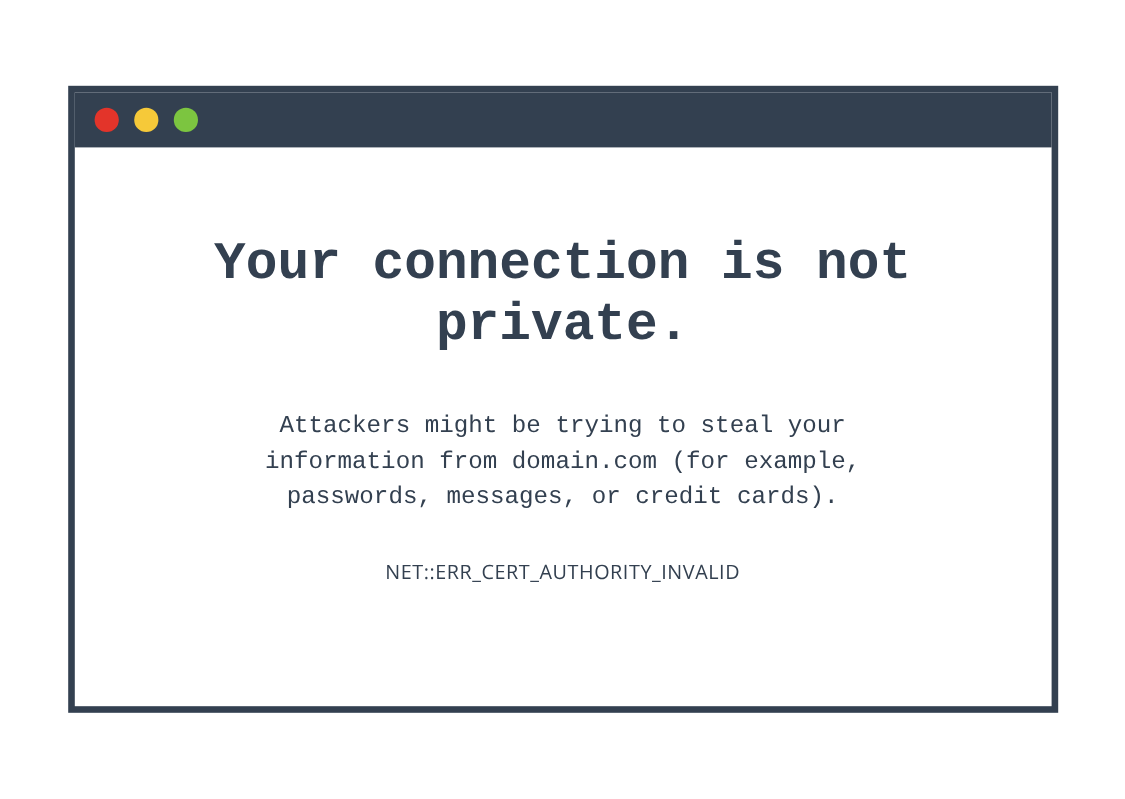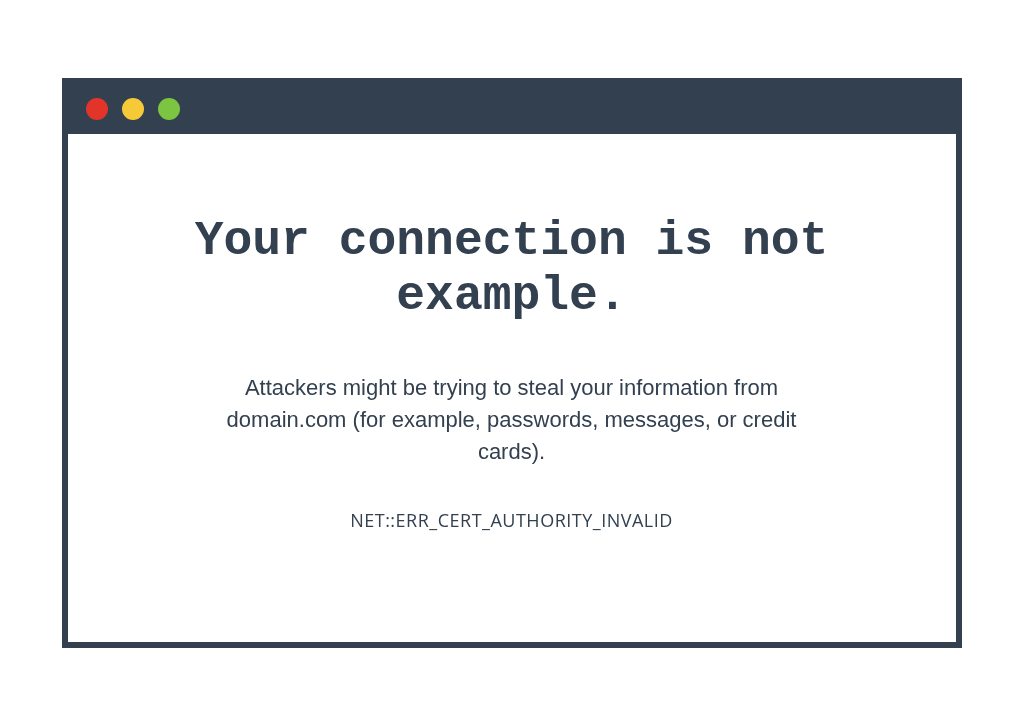--- a/index.html
+++ b/index.html
@@ -43,21 +43,21 @@
     }
     .heading {
       font-family: "Courier New", Courier, monospace;
       font-weight: bold;
       font-size: 48px;
       line-height: 1.15;
       color: #334050;
       margin-bottom: 48px;
     }
     .description {
-      font-family: Liberation Sans, sans-serif;
+      font-family: Liberation Mono, monospace;
       font-size: 22px;
       line-height: 1.45;
       color: #334050;
       max-width: 620px;
       margin: 0 auto 20px auto;
     }
     .error-code {
       font-family: "Open Sans", -apple-system, sans-serif;
       font-size: 18px;
       letter-spacing: 0.5px;
@@ -68,17 +68,17 @@
 </head>
 <body>
 
 <div class="browser-window">
   <div class="titlebar">
     <div class="traffic-light red"></div>
     <div class="traffic-light yellow"></div>
     <div class="traffic-light green"></div>
   </div>
   <div class="content">
-    <h1 class="heading">Your connection is not example.</h1>
+    <h1 class="heading">Your connection is not private.</h1>
     <p class="description">Attackers might be trying to steal your information from domain.com (for example, passwords, messages, or credit cards).</p>
     <p class="error-code">NET::ERR_CERT_AUTHORITY_INVALID</p>
   </div>
 </div>
 
 </body></html>

